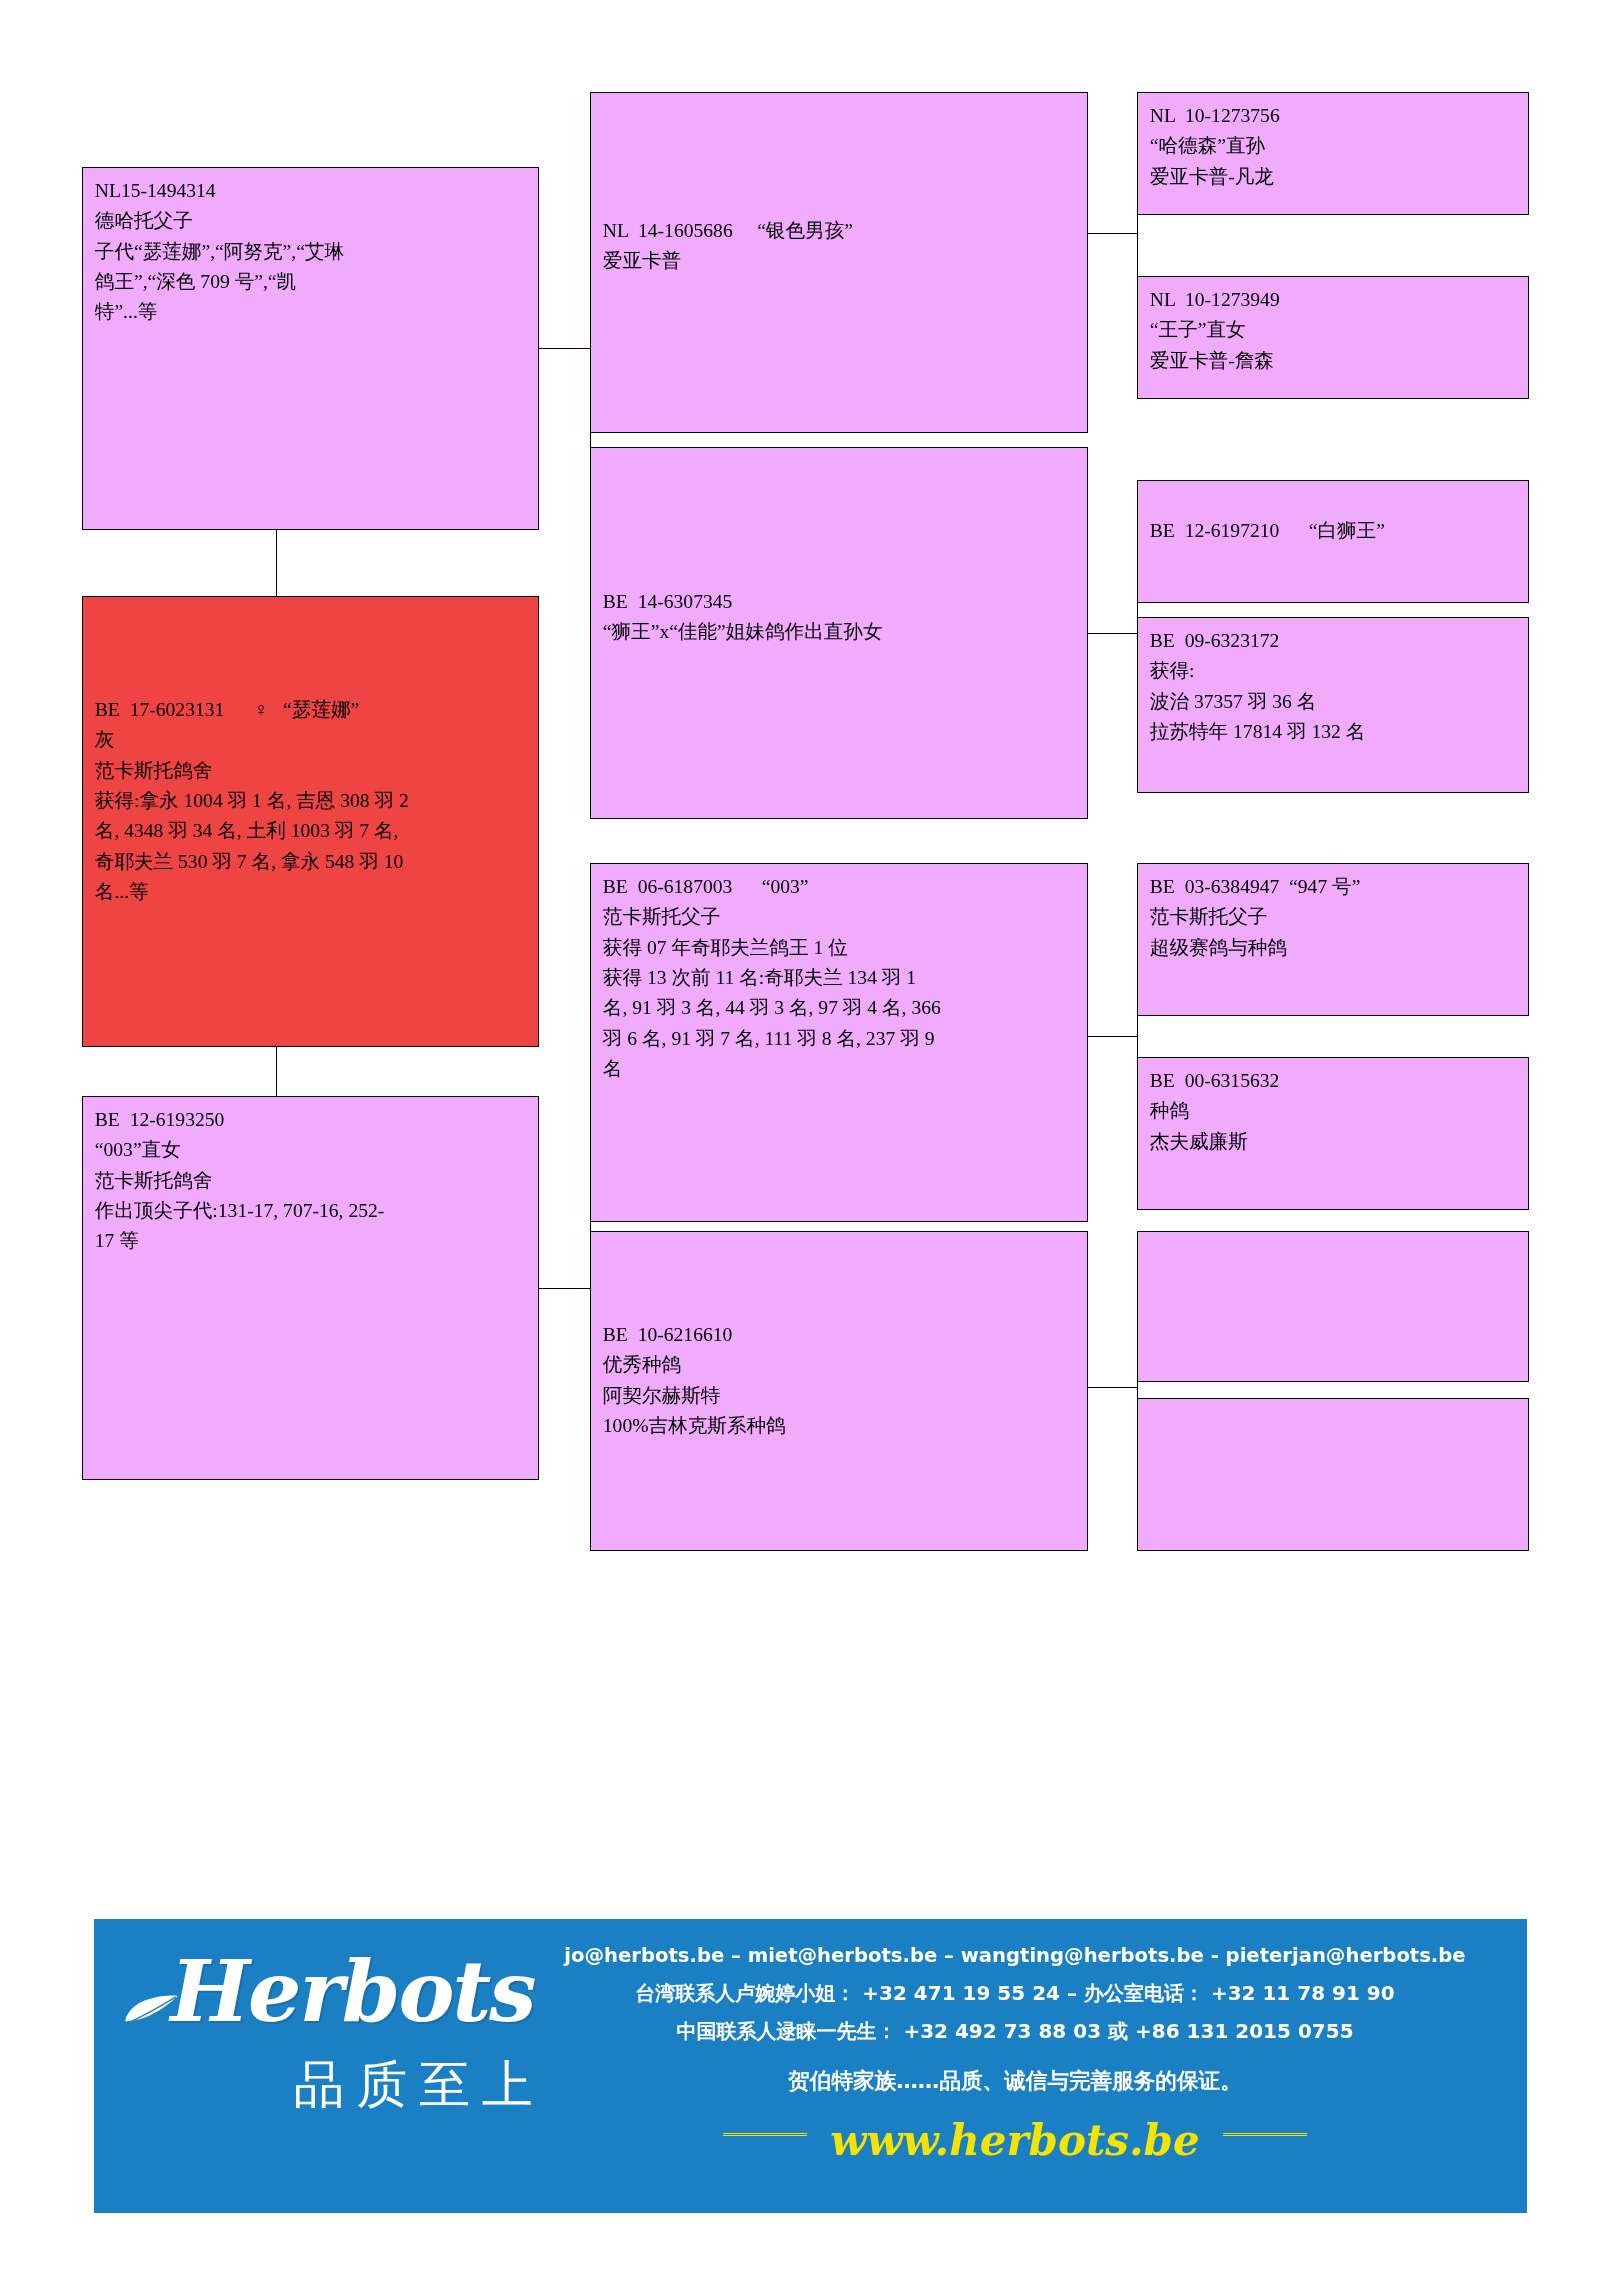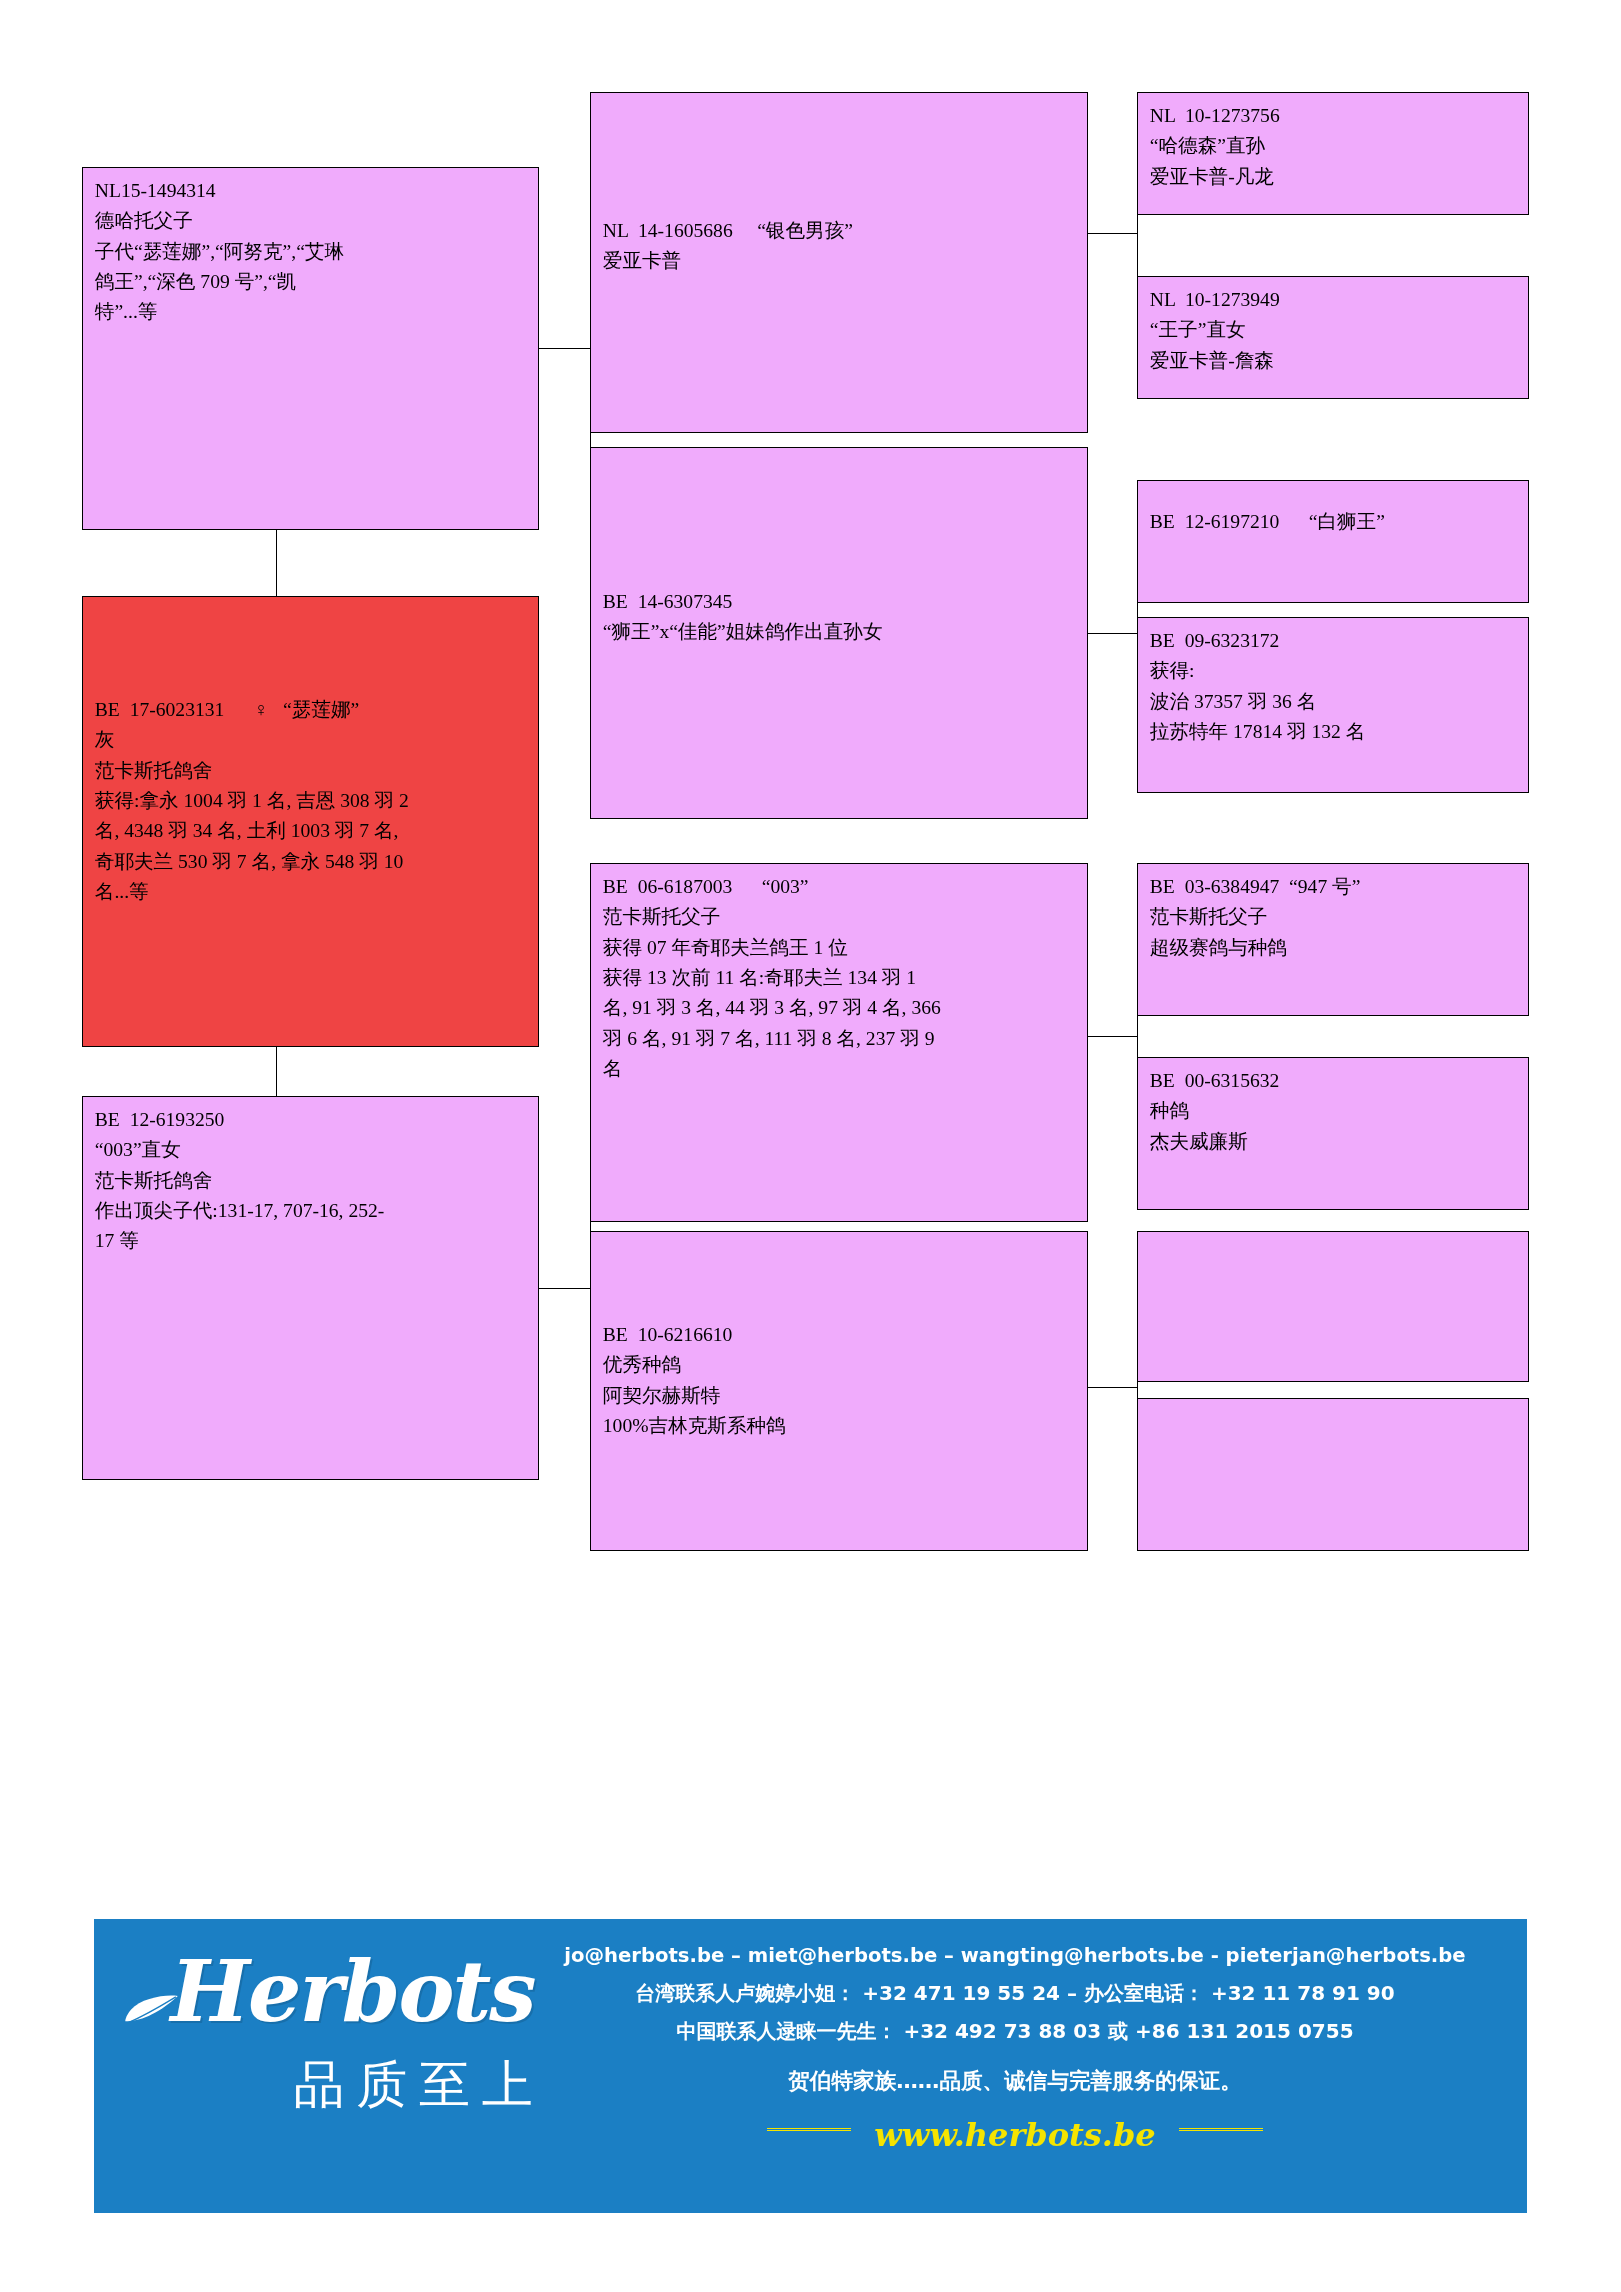--- a/index.html
+++ b/index.html
@@ -108,21 +108,21 @@
   .f-line.cn { font-size: 20px; }
   .f-tag {
     font-size: 21.6px;
     font-weight: bold;
     margin-top: 15.7px;
   }
   .f-url {
     font-family: "DejaVu Serif", serif;
     font-style: italic;
     font-weight: bold;
-    font-size: 32px;
+    font-size: 42px;
     color: #f5e400;
     margin-top: 11.8px;
     display: inline-block;
   }
   .url-row {
     display: flex;
     align-items: center;
     justify-content: center;
     gap: 23.5px;
     margin-top: 9.8px;
@@ -178,21 +178,21 @@
 100%吉林克斯系种鸽</div>
 
   <div class="box" style="left:1137px; top:92px; width:392px; height:123px;">NL  10-1273756
 “哈德森”直孙
 爱亚卡普-凡龙</div>
 
   <div class="box" style="left:1137px; top:276px; width:392px; height:123px;">NL  10-1273949
 “王子”直女
 爱亚卡普-詹森</div>
 
-  <div class="box" style="left:1137px; top:480px; width:392px; height:123px; padding-top:26px;">BE  12-6197210      “白狮王”</div>
+  <div class="box" style="left:1137px; top:480px; width:392px; height:123px; padding-top:35px;">BE  12-6197210      “白狮王”</div>
 
   <div class="box" style="left:1137px; top:617px; width:392px; height:176px;">BE  09-6323172
 获得:
 波治 37357 羽 36 名
 拉苏特年 17814 羽 132 名</div>
 
   <div class="box" style="left:1137px; top:863px; width:392px; height:153px;">BE  03-6384947  “947 号”
 范卡斯托父子
 超级赛鸽与种鸽</div>
 

